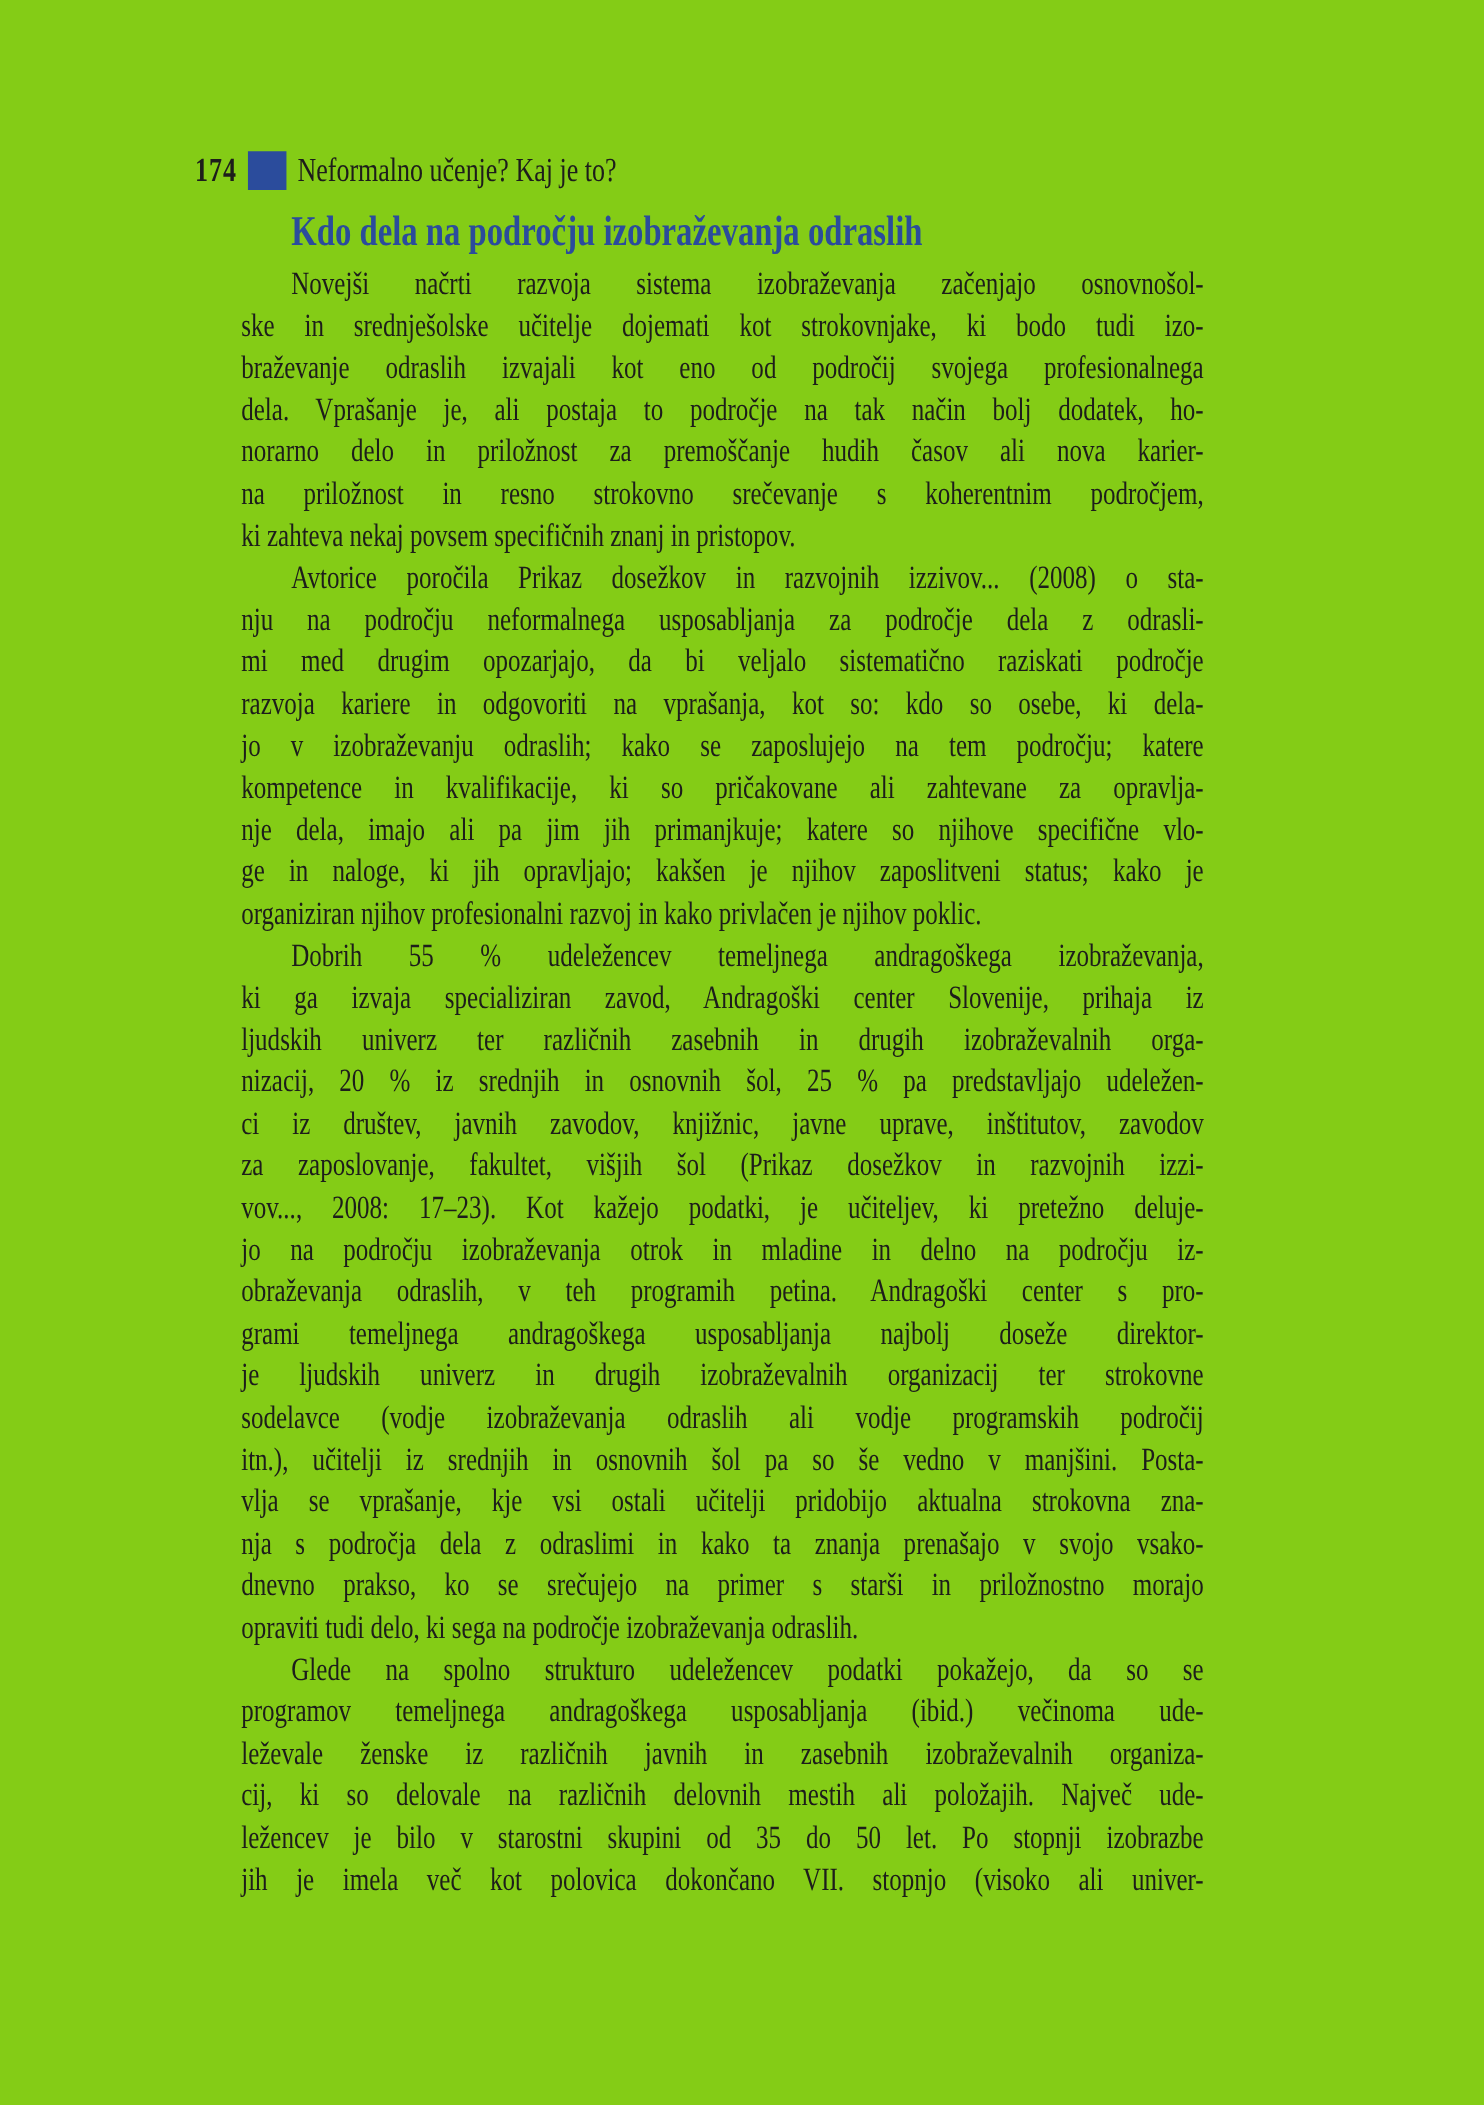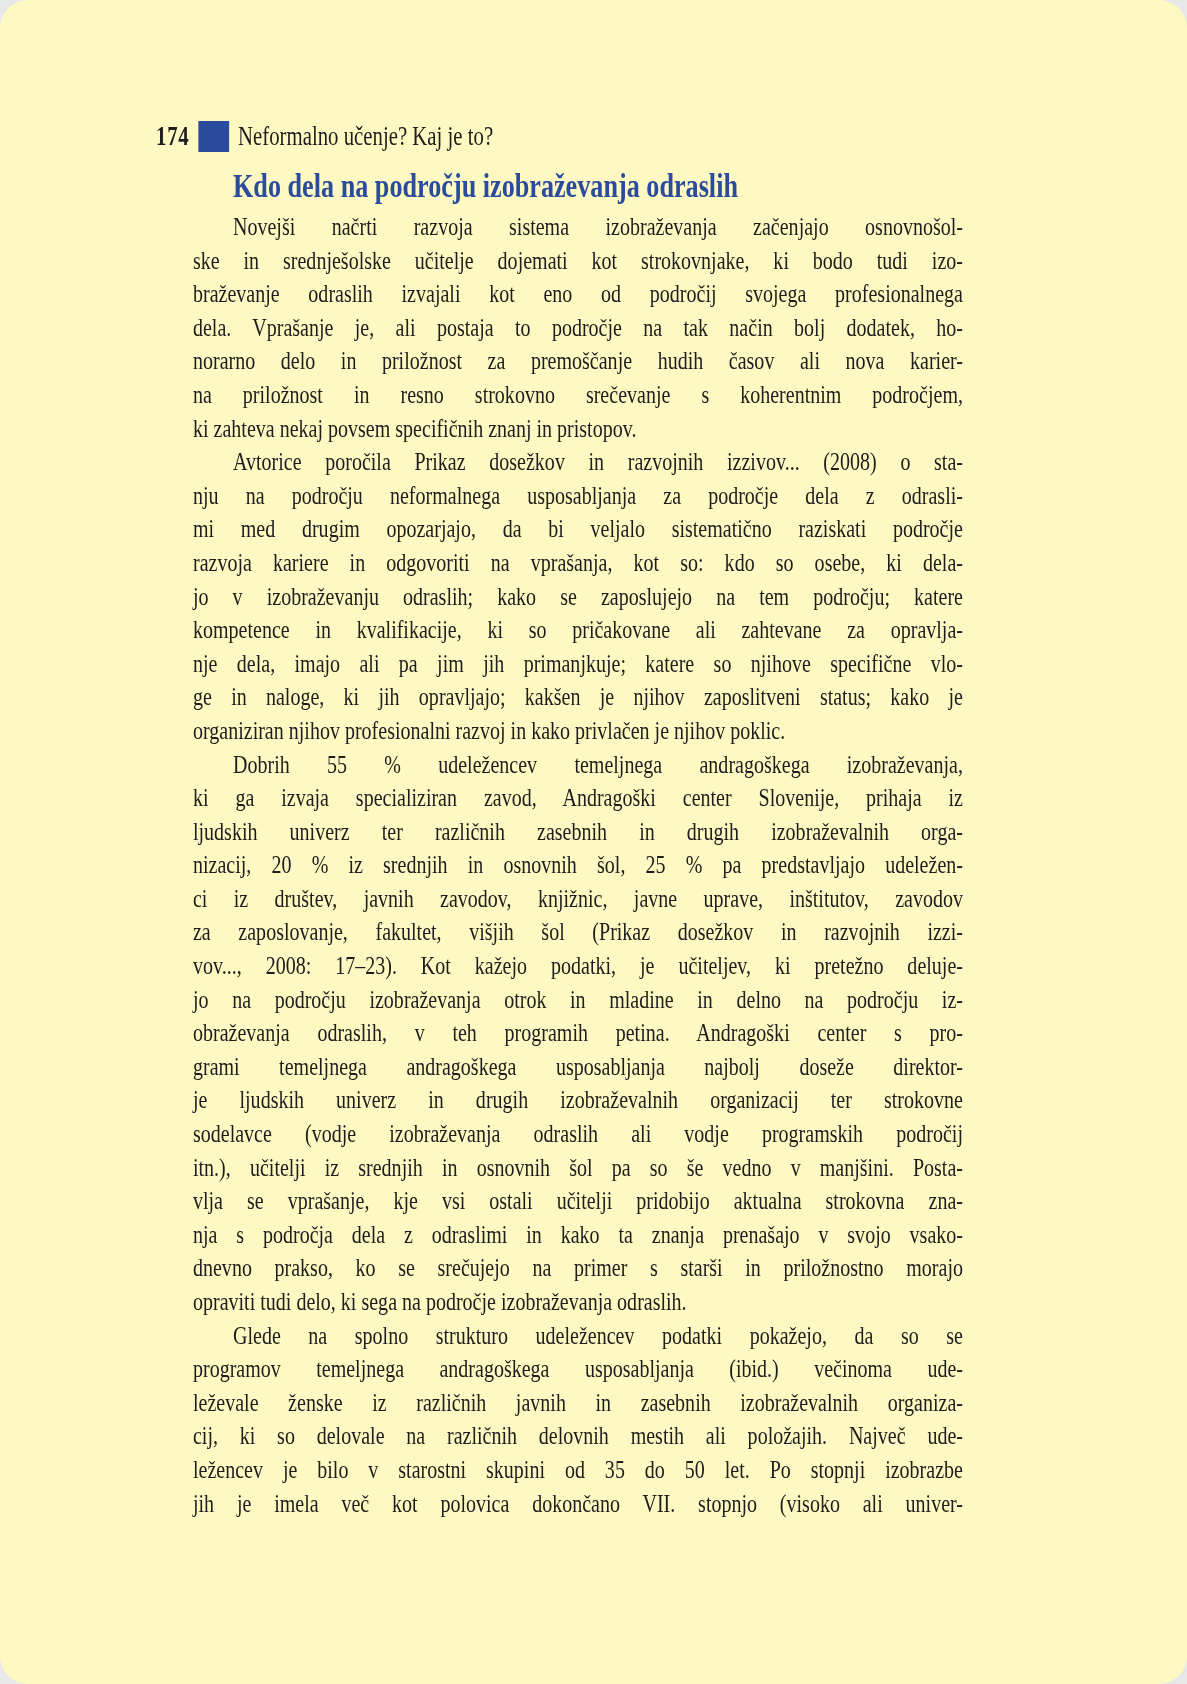--- a/index.html
+++ b/index.html
@@ -74,21 +74,21 @@
   .line.first {
     text-indent: 52px;
   }
   .line.para-end {
     text-align-last: left;
   }
 </style>
 </head>
 <body>
 
-<div class="page" style="background: #fef9c3; color: rgb(29, 29, 27); border-radius: 28px;">
+<div class="page" style="background: #84cc16; color: rgb(29, 29, 27);">
   <div class="content-scale">
 
     <header class="running-header">
       <span class="page-number">174</span>
       <span class="chapter-square" style="background: rgb(43, 76, 156);"></span>
       <span class="running-title">Neformalno učenje? Kaj je to?</span>
     </header>
 
     <main class="text-block">
       <h1 class="section-heading" style="color: rgb(43, 76, 156);">Kdo dela na področju izobraževanja odraslih</h1>

